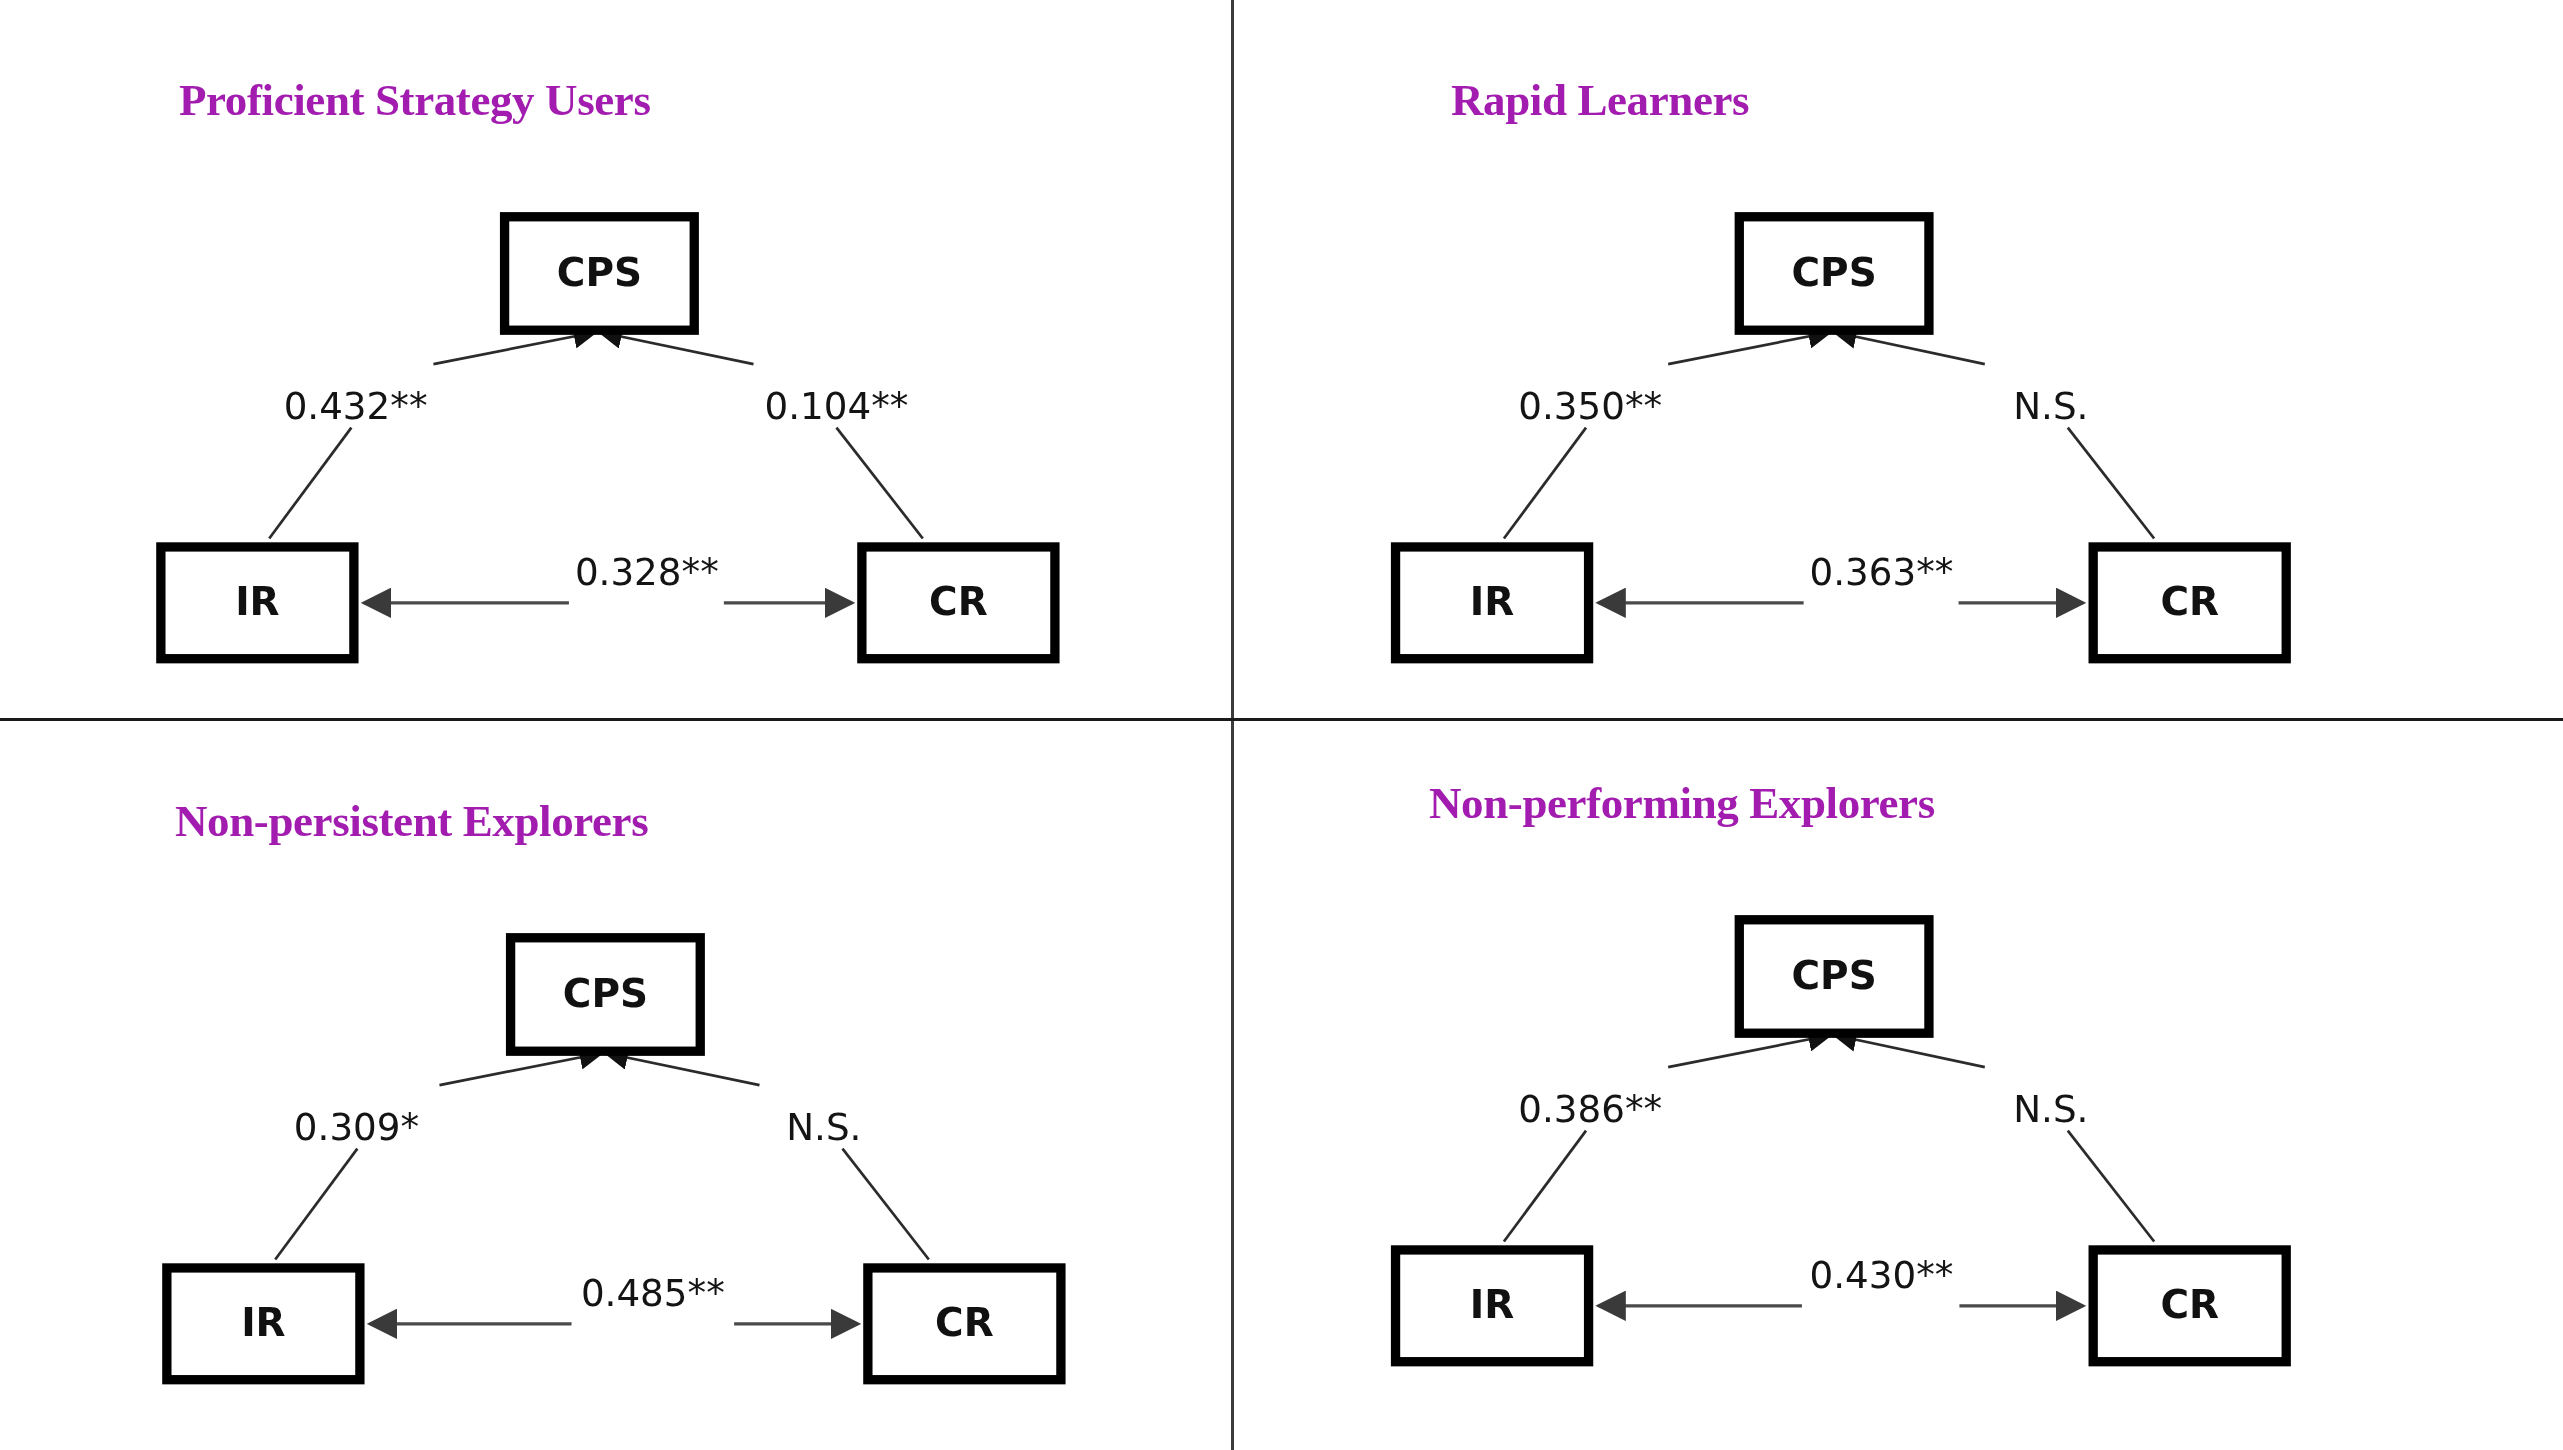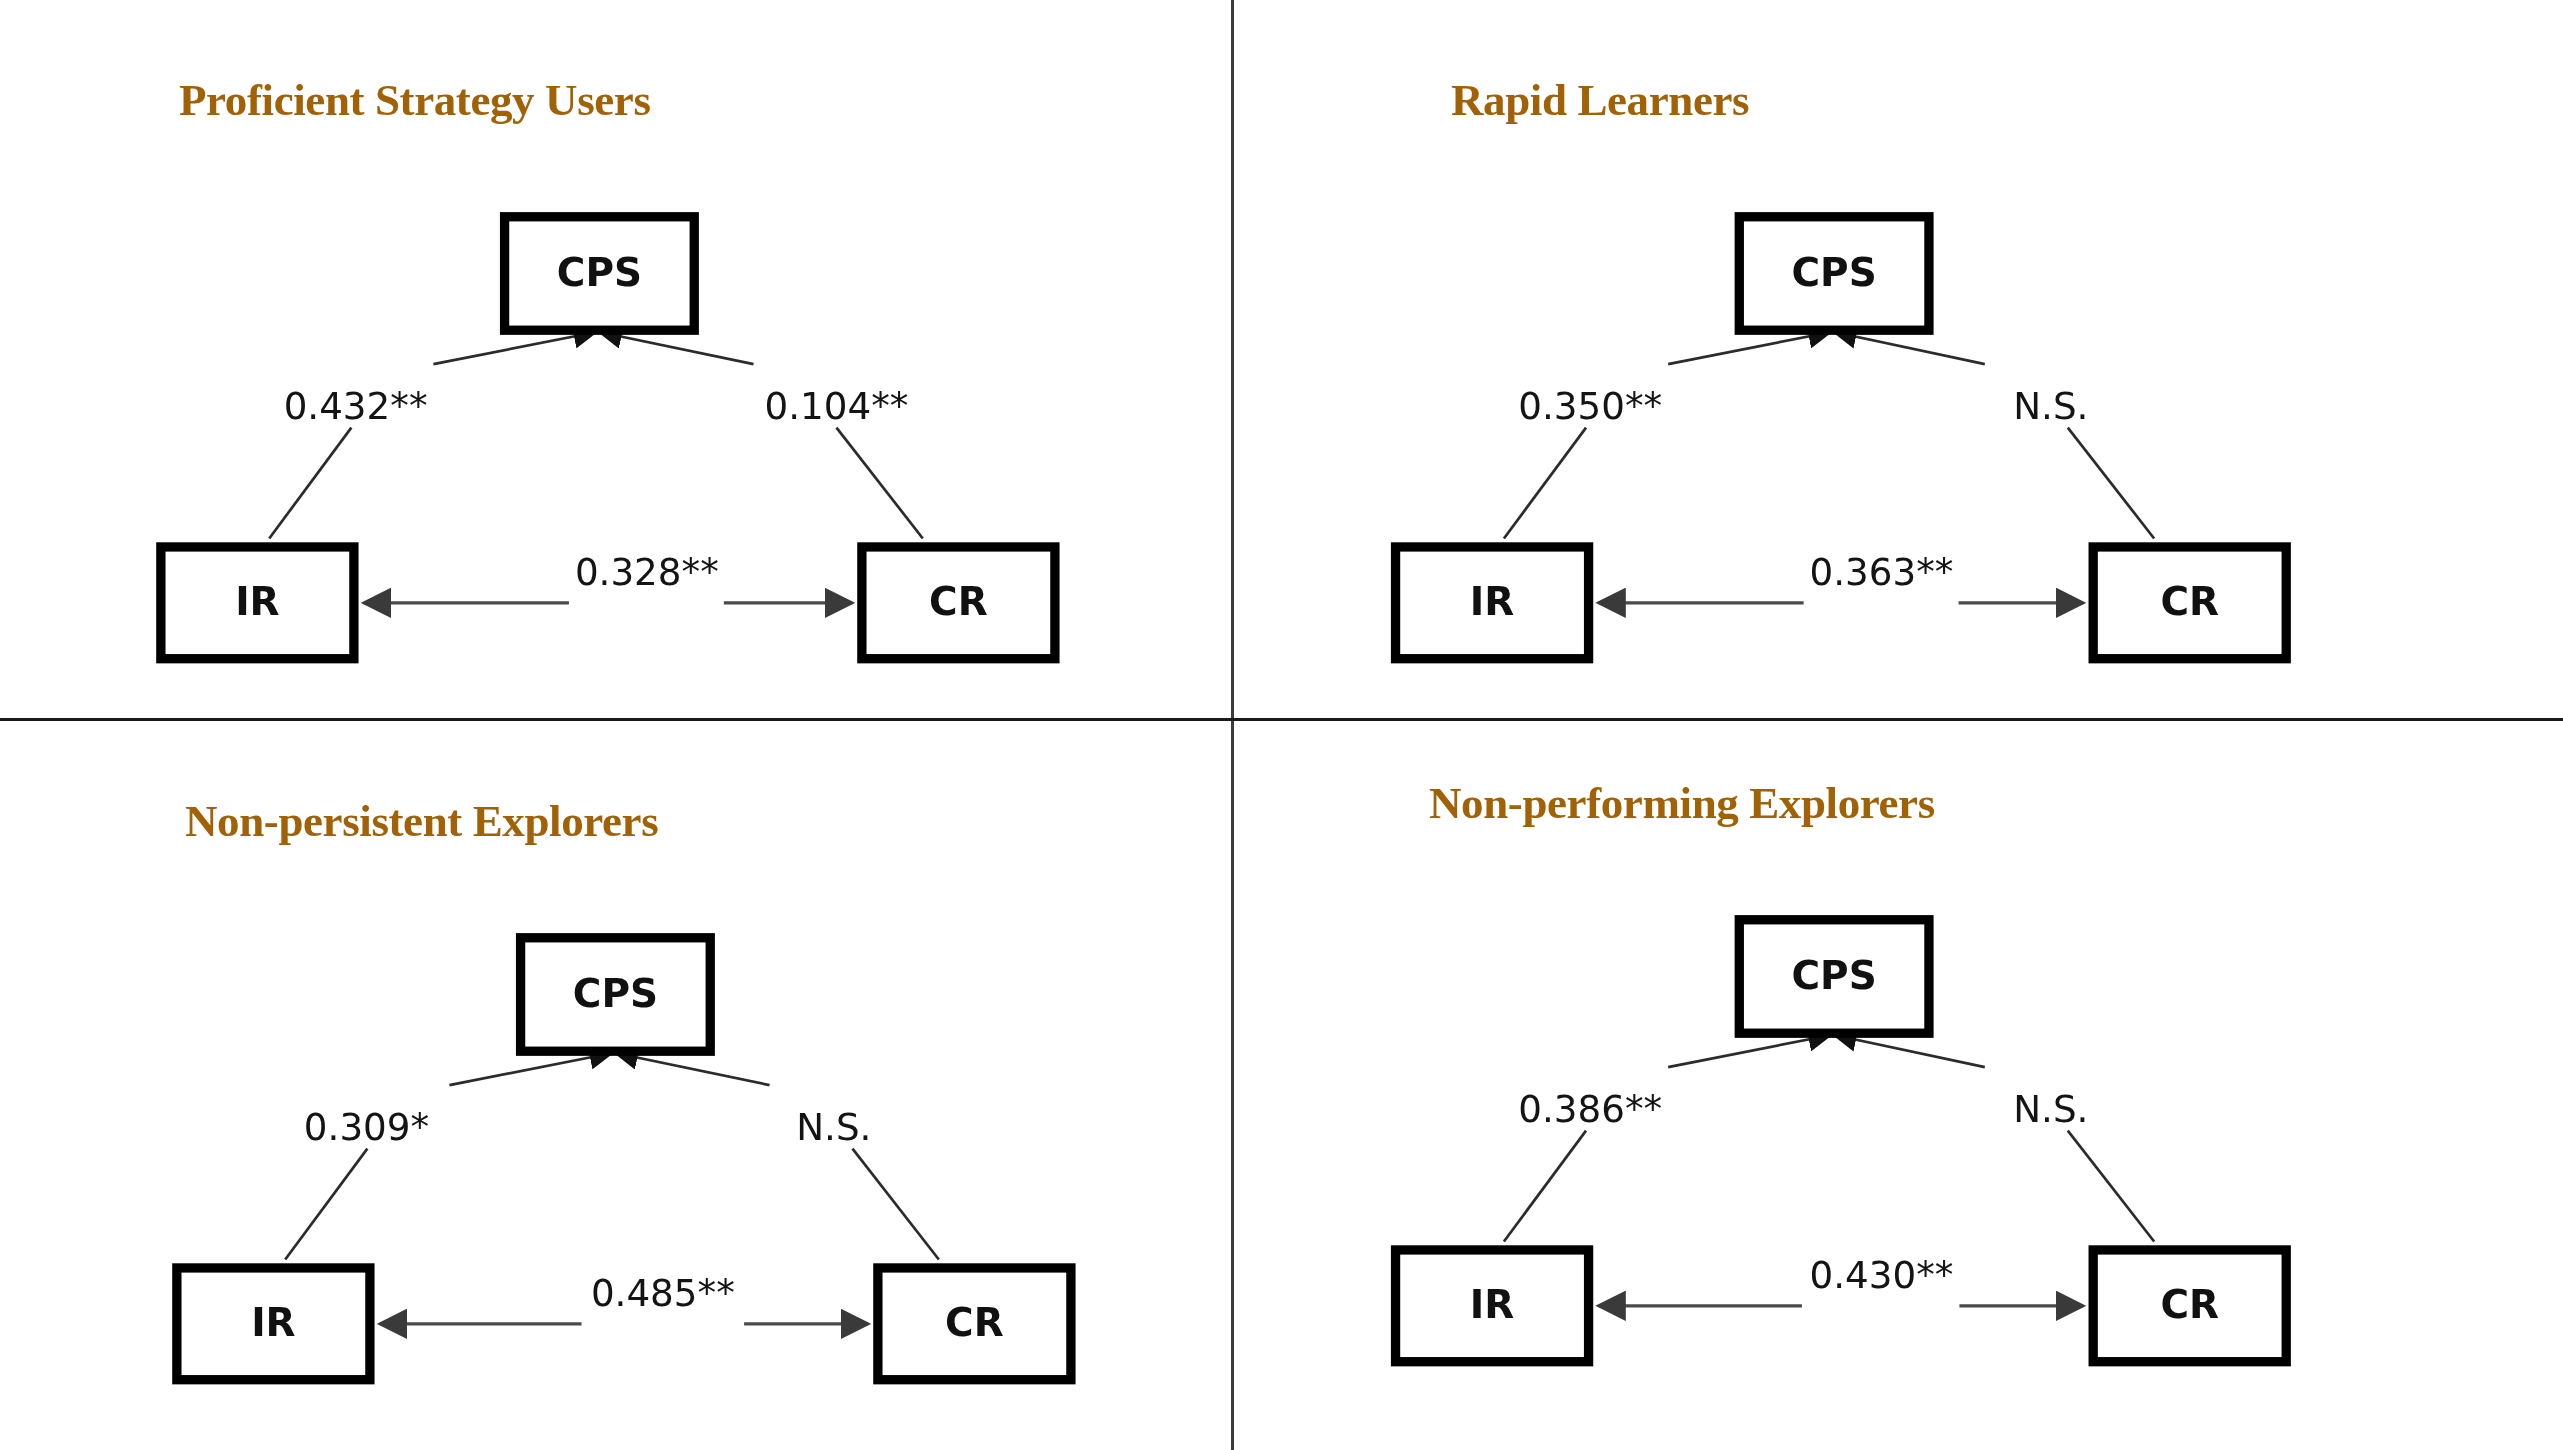--- a/index.html
+++ b/index.html
@@ -38,31 +38,31 @@
   }
 
   
   .panel {
     position: absolute;
     width: 1231px;
     height: 718px;
   }
   .panel-tl { left: 0;      top: 0; }
   .panel-tr { left: 1233px; top: 0; }
-  .panel-bl { left: 16px;      top: 721px; }
+  .panel-bl { left: 6px;      top: 721px; }
   .panel-br { left: 1233px; top: 703px; }
 
   .panel-title {
     position: absolute;
     top: 74px;
     font-family: "Liberation Serif", "DejaVu Serif", serif;
     font-weight: bold;
     font-size: 45px;
     letter-spacing: -0.4px;
-    color: #a16207;
+    color: #a21caf;
     white-space: nowrap;
   }
   .title-offset-a { left: 179px; }
   .title-offset-b { left: 218px; text-align: center; }
   .title-offset-c { left: 169px; }
   .title-offset-d { left: 196px; }
 
   .panel-svg {
     position: absolute;
     left: 0;

